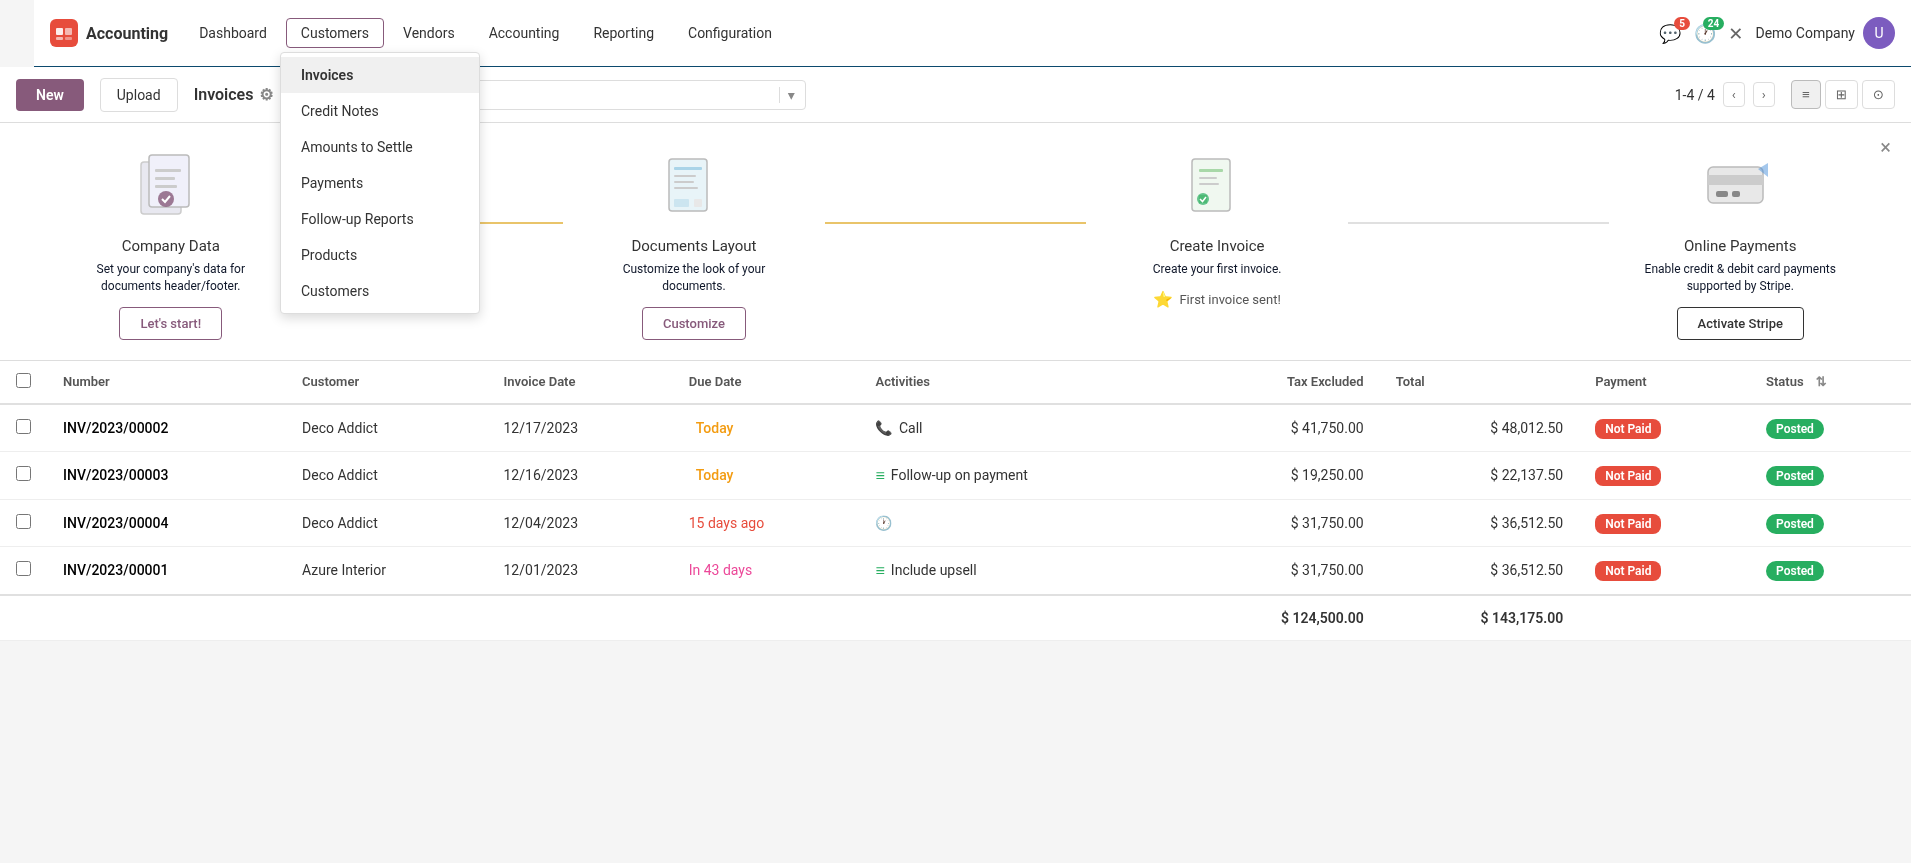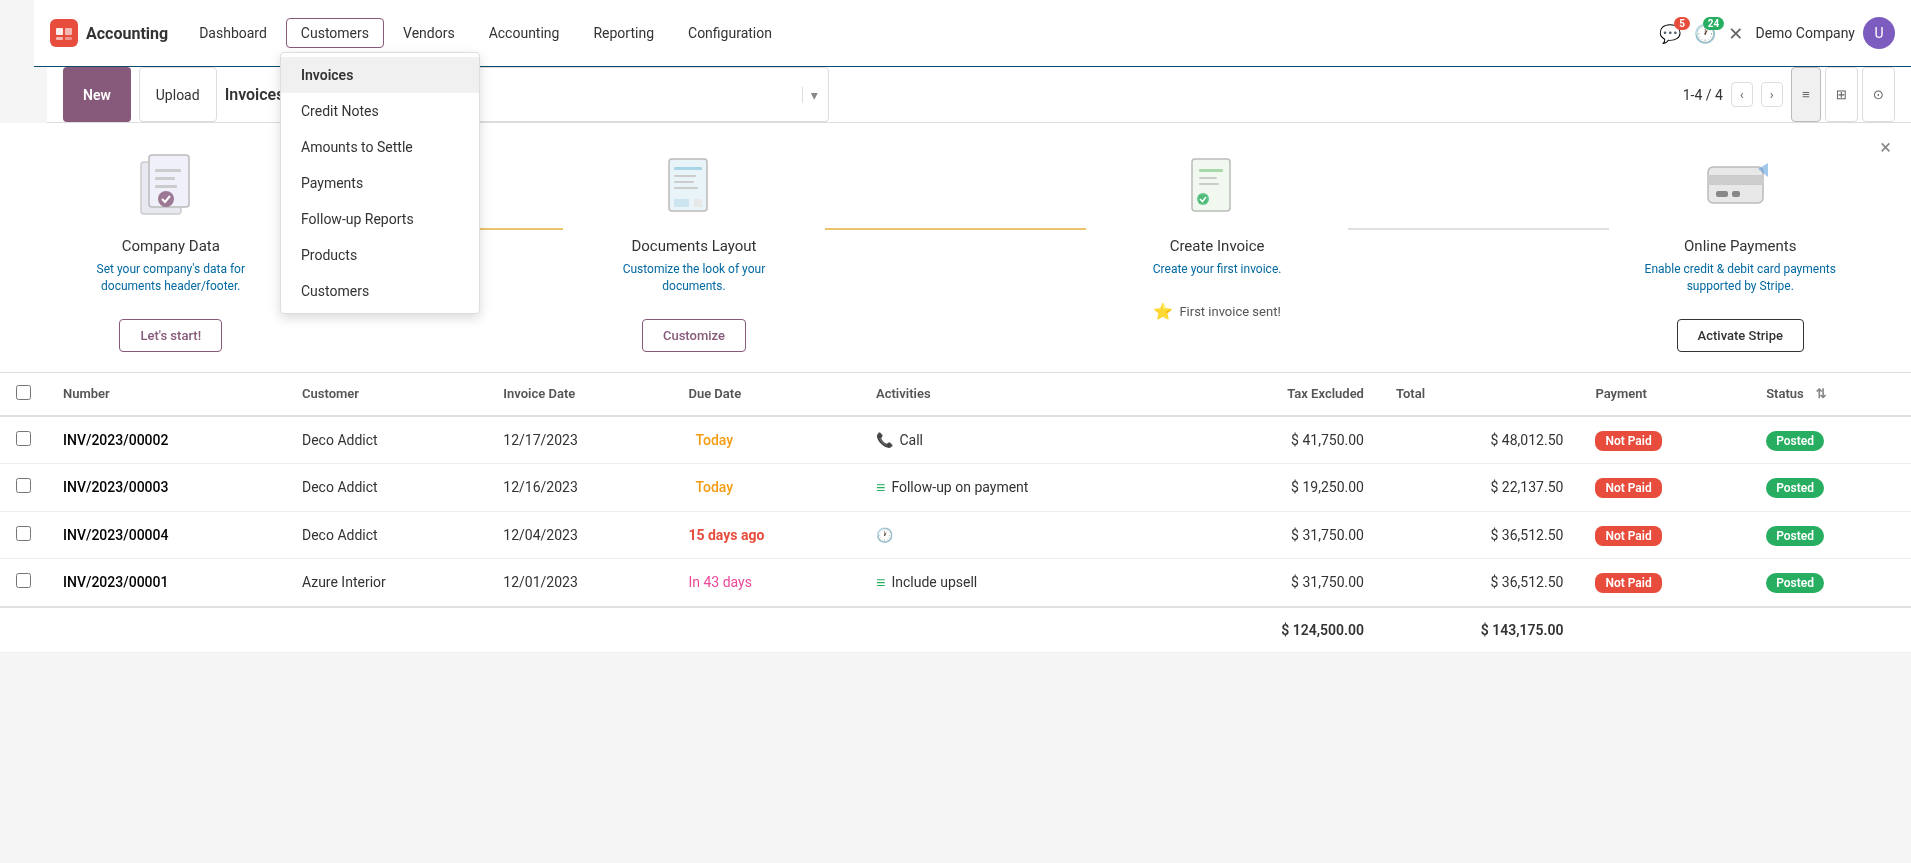--- a/index.html
+++ b/index.html
@@ -24,22 +24,22 @@
     .nav-badge {
       position: absolute; top: -6px; right: -8px; background: #e74c3c; color: #fff;
       border-radius: 10px; font-size: 10px; padding: 1px 5px; font-weight: 700;
     }
     .nav-badge.green { background: #27ae60; }
     .nav-company { display: flex; align-items: center; gap: 8px; font-size: 14px; cursor: pointer; }
     .nav-avatar { width: 32px; height: 32px; border-radius: 50%; background: #7c5cbf; display: flex; align-items: center; justify-content: center; color: #fff; font-size: 14px; }
 
     
     .toolbar {
-      display: flex; background: #fff; border-bottom: 1px solid #ddd;
-      padding: 0 16px; height: 56px; gap: 8px; position: relative; z-index: 50; margin-left: 47px;
+      display: flex; align-items: center; background: #fff; border-bottom: 1px solid #ddd;
+      padding: 0 16px; height: 56px; gap: 16px; position: relative; z-index: 50;
     }
     .btn-new {
       background: #875a7b; color: #fff; border: none; border-radius: 4px;
       padding: 8px 20px; font-size: 14px; font-weight: 600; cursor: pointer;
     }
     .btn-upload {
       background: #fff; color: #333; border: 1px solid #ddd; border-radius: 4px;
       padding: 8px 16px; font-size: 14px; cursor: pointer;
     }
     .toolbar-title { display: flex; align-items: center; gap: 6px; font-size: 16px; font-weight: 600; margin-right: 16px; }
@@ -71,21 +71,21 @@
     .setup-banner {
       background: #fff; border-bottom: 1px solid #ddd; padding: 24px 0 0 0; position: relative; overflow: hidden;
     }
     .setup-close { position: absolute; top: 12px; right: 20px; font-size: 20px; cursor: pointer; color: #888; }
     .setup-steps { display: flex; justify-content: space-around; padding: 0 40px; }
     .setup-step { display: flex; flex-direction: column; align-items: center; flex: 1; text-align: center; }
     .step-divider { flex: 1; height: 2px; background: #e0e0e0; align-self: center; margin-top: -60px; }
     .step-divider.done { background: #e9c46a; }
     .step-icon { width: 80px; height: 80px; margin-bottom: 10px; }
     .step-title { font-size: 15px; font-weight: 400; margin-bottom: 6px; }
-    .step-desc { font-size: 12px; color: #0369a1; max-width: 200px; line-height: 1.4; margin-bottom: 24px; }
+    .step-desc { font-size: 12px; color: #0f172a; max-width: 200px; line-height: 1.4; margin-bottom: 12px; }
     .step-btn {
       border: 1.5px solid #875a7b; background: #fff; color: #875a7b; border-radius: 4px;
       padding: 8px 20px; cursor: pointer; font-size: 13px; font-weight: 500; margin-bottom: 20px;
     }
     .step-btn.stripe { border-color: #333; color: #333; }
     .step-status { display: flex; align-items: center; gap: 6px; font-size: 13px; color: #555; margin-bottom: 20px; }
     .step-status-icon { color: #f39c12; font-size: 16px; }
 
     
     .table-section { background: #fff; margin-top: 0; }
@@ -94,21 +94,21 @@
       padding: 12px 16px; text-align: left; font-size: 13px; font-weight: 600;
       color: #555; border-bottom: 2px solid #e0e0e0; background: #fff; white-space: nowrap;
     }
     .data-table td {
       padding: 14px 16px; font-size: 14px; border-bottom: 1px solid #eee; vertical-align: middle;
     }
     .checkbox-cell { width: 36px; }
     input[type="checkbox"] { width: 15px; height: 15px; cursor: pointer; }
     .invoice-link { color: #000000; cursor: pointer; font-weight: 500; }
     .due-today { color: #f39c12; font-weight: 500; margin-left: 7px; }
-    .due-overdue { color: #e74c3c; font-weight: 700; }
+    .due-overdue { color: #e74c3c; font-weight: 400; }
     .due-future { color: #ec4899; }
     .activity-cell { display: flex; align-items: center; gap: 6px; }
     .amount { text-align: right; font-variant-numeric: tabular-nums; }
     .badge-not-paid { background: #e74c3c; color: #fff; border-radius: 8px; padding: 3px 10px; font-size: 12px; font-weight: 600; white-space: nowrap; }
     .badge-posted { background: #27ae60; color: #fff; border-radius: 12px; padding: 3px 10px; font-size: 12px; font-weight: 600; white-space: nowrap; }
     .totals-row td { font-weight: 600; font-size: 14px; border-top: 2px solid #e0e0e0; }
   </style>
 </head>
 <body>
 

